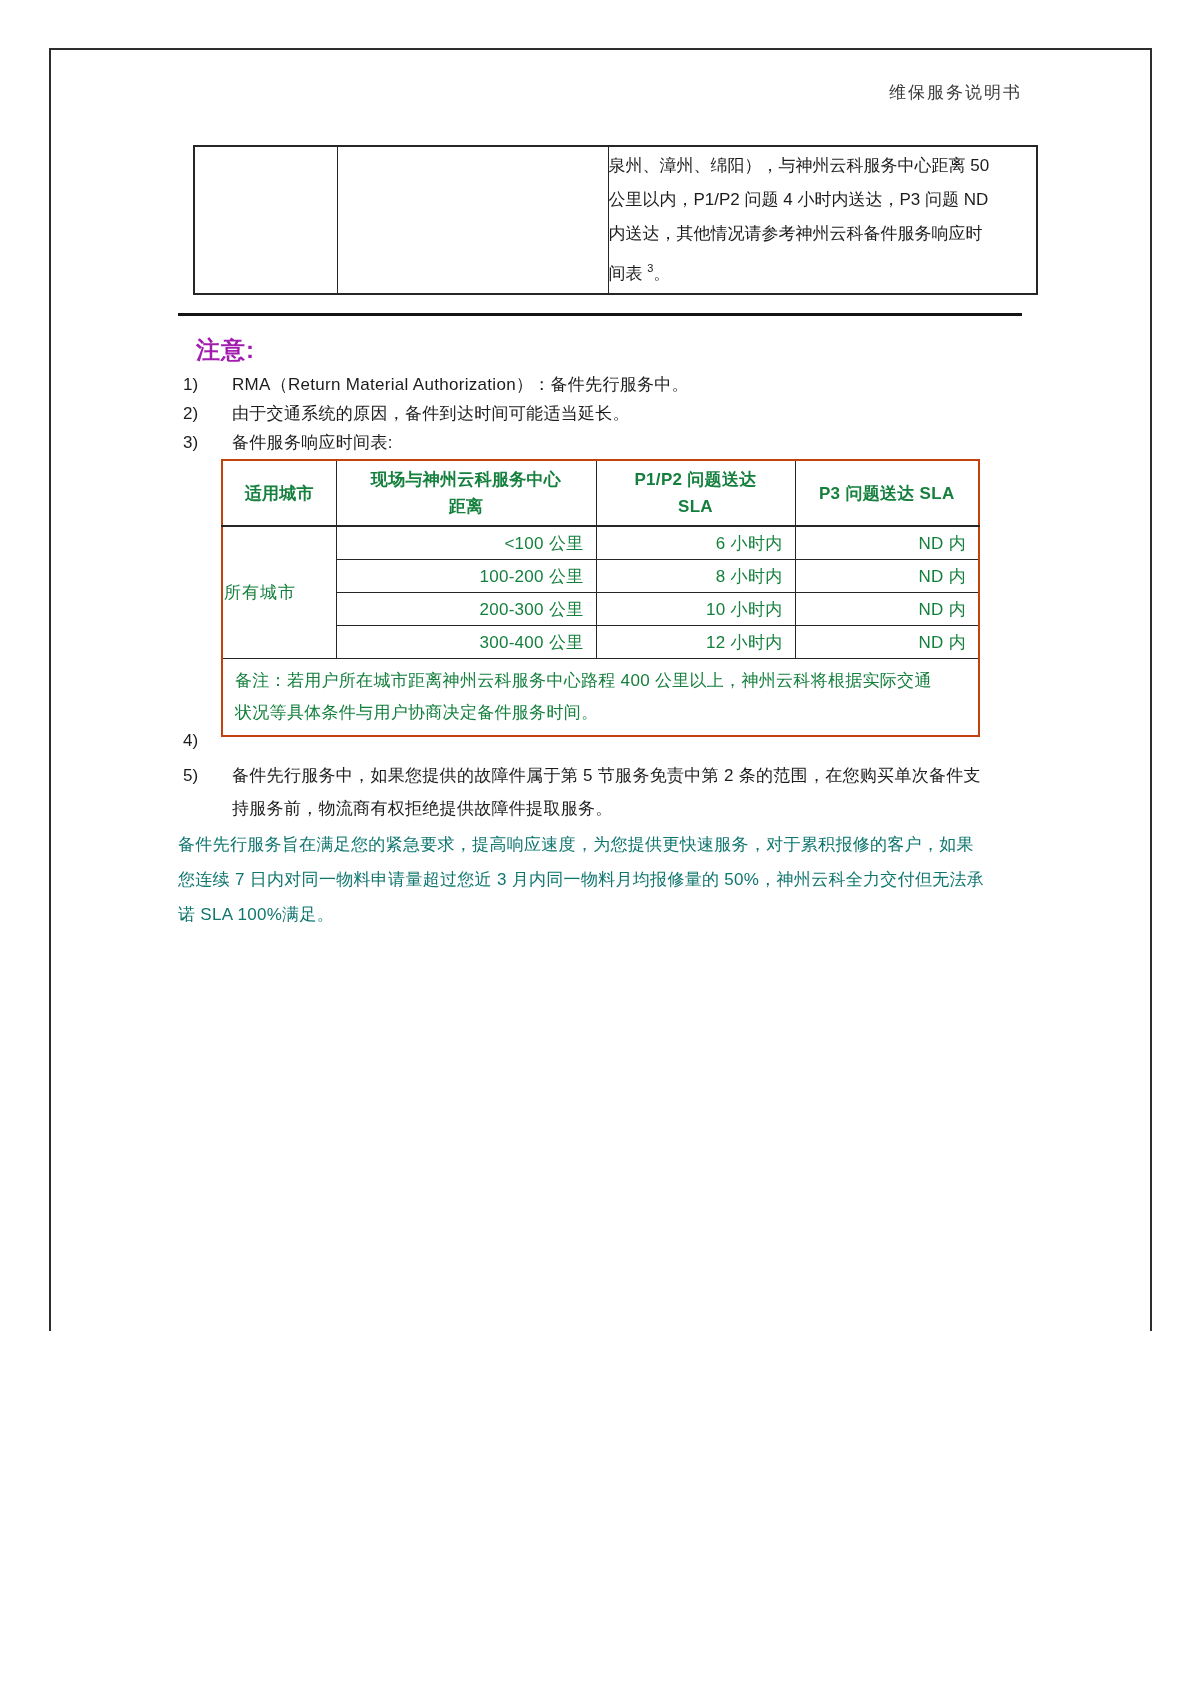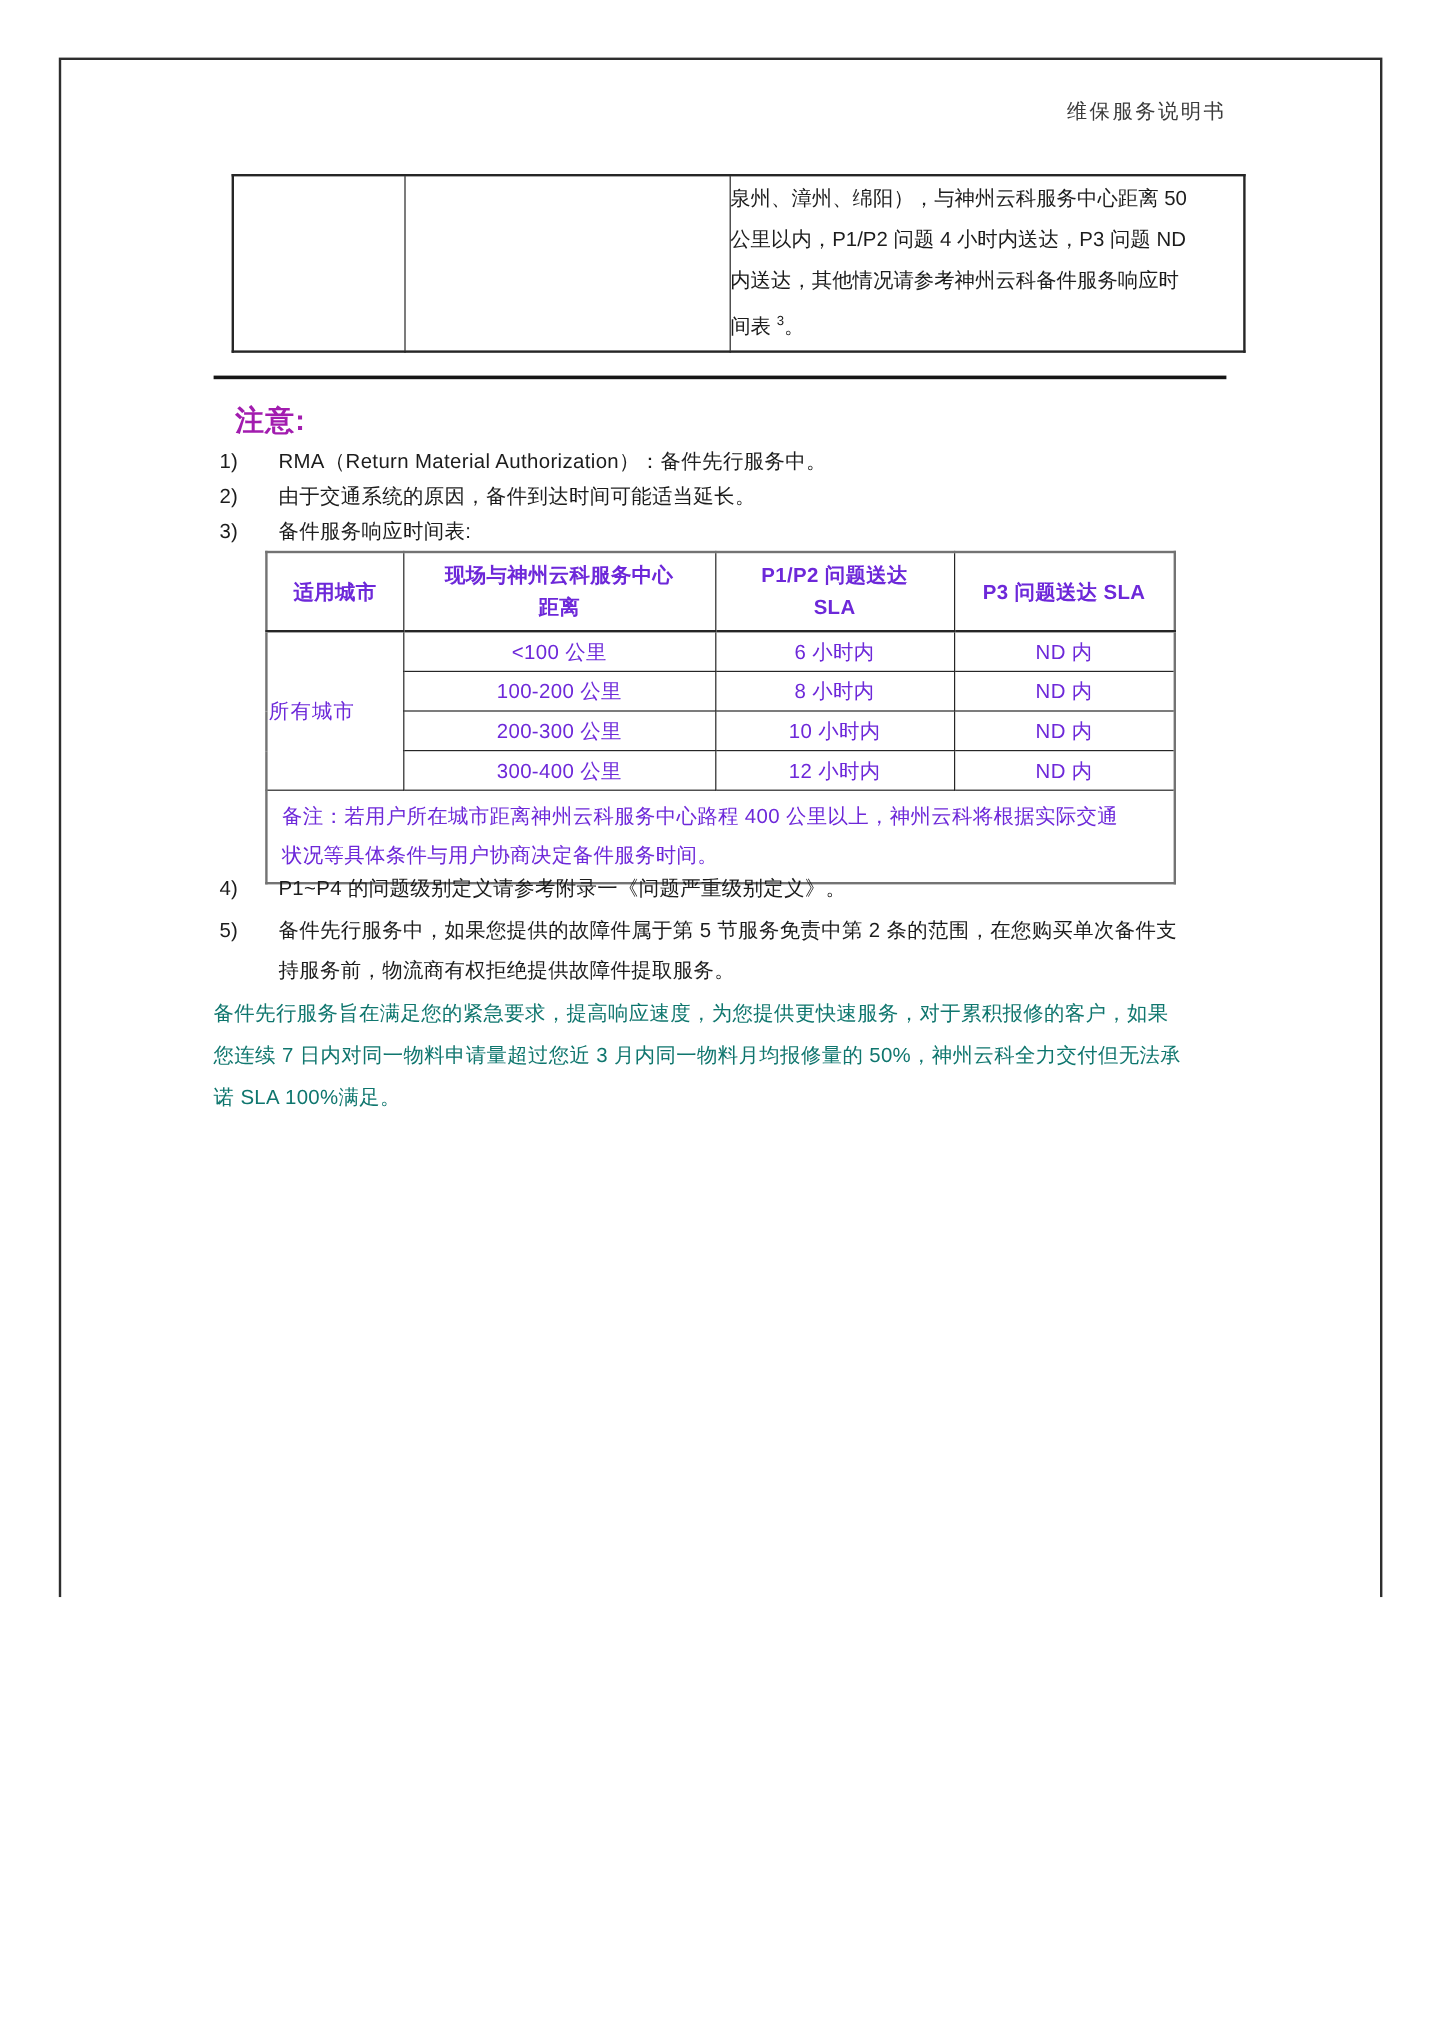--- a/index.html
+++ b/index.html
@@ -28,29 +28,29 @@
   
   .rule { position:absolute; left:178px; top:313px; width:844px; height:3px; background:#151515; }
   
   .notice { position:absolute; left:196px; top:334px; font-size:24px; font-weight:bold; letter-spacing:1px; color:#a21caf; }
   .n-num { position:absolute; left:183px; font-size:17px; line-height:23px; color:#1c1c1c; }
   .n-text { position:absolute; left:232px; font-size:17px; line-height:23px; color:#1c1c1c; letter-spacing:0.3px; }
   .n-text.multi { line-height:33px; white-space:pre-line; width:830px; }
   
   .sla-table {
     position:absolute; left:221px; top:459px; border-collapse:collapse; table-layout:fixed;
-    font-size:17px; color:#6d28d9; border:2px solid #737373;
+    font-size:17px; color:#15803d; border:2px solid #c2410c;
   }
   .sla-table th, .sla-table td { border:1px solid #262626; }
   .sla-table thead th {
     font-weight:bold; text-align:center; vertical-align:middle;
     white-space:pre-line; line-height:27px; height:64px; padding:0 6px; letter-spacing:0.3px;
     border-bottom:2px solid #262626;
   }
-  .sla-table td.data { height:32px; padding:0 12px; vertical-align:middle; text-align:center; letter-spacing:0.3px; }
+  .sla-table td.data { height:32px; padding:0 12px; vertical-align:middle; text-align:right; letter-spacing:0.3px; }
   .sla-table td.city-cell { text-align:left; vertical-align:middle; letter-spacing:1px; }
   .sla-table td.remark-cell { padding:6px 12px; line-height:32px; white-space:pre-line; text-align:left; letter-spacing:0.3px; }
   
   .closing {
     position:absolute; left:178px; top:827px; width:866px; margin:0;
     font-size:17px; line-height:35px; white-space:pre-line; letter-spacing:0.3px; color:#0f766e;
   }
   
   .footer {
     position:absolute; left:0; top:1584px; width:1200px; text-align:center;
@@ -139,21 +139,20 @@
         <td class="data">ND 内</td>
       </tr>
       <tr>
         <td class="remark-cell" colspan="4">备注：若用户所在城市距离神州云科服务中心路程 400 公里以上，神州云科将根据实际交通
 状况等具体条件与用户协商决定备件服务时间。</td>
       </tr>
     </tbody>
   </table>
 
   <span class="n-num" style="top:729px">4)</span>
-  <span class="n-text" style="top:729px">P1~P4 的问题级别定义请参考附录一《问题严重级别定义》。</span>
 
   <span class="n-num" style="top:764px">5)</span>
   <span class="n-text multi" style="top:759px">备件先行服务中，如果您提供的故障件属于第 5 节服务免责中第 2 条的范围，在您购买单次备件支
 持服务前，物流商有权拒绝提供故障件提取服务。</span>
 
   <p class="closing">备件先行服务旨在满足您的紧急要求，提高响应速度，为您提供更快速服务，对于累积报修的客户，如果
 您连续 7 日内对同一物料申请量超过您近 3 月内同一物料月均报修量的 50%，神州云科全力交付但无法承
 诺 SLA 100%满足。</p>
 
   <div class="footer"><span class="num">14</span><span class="sep">/</span><span class="num">27</span></div>

